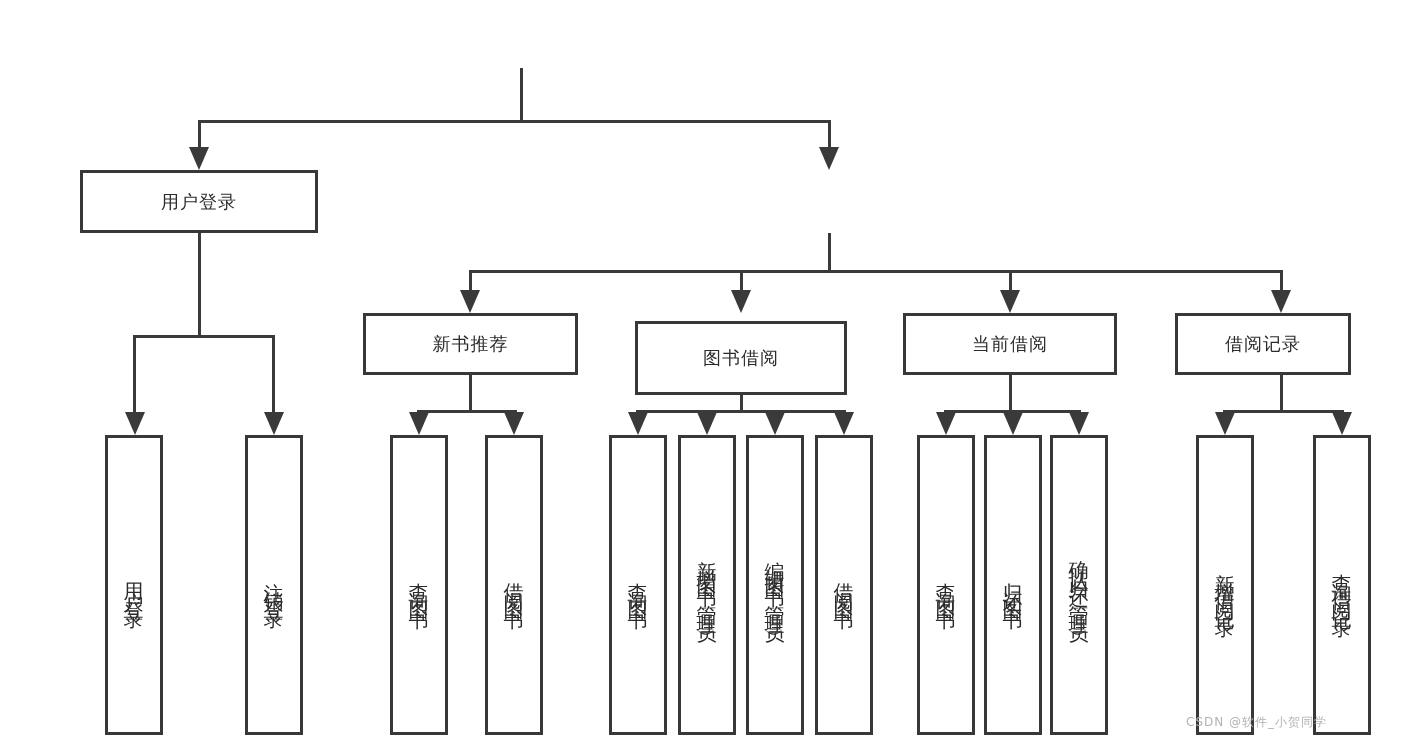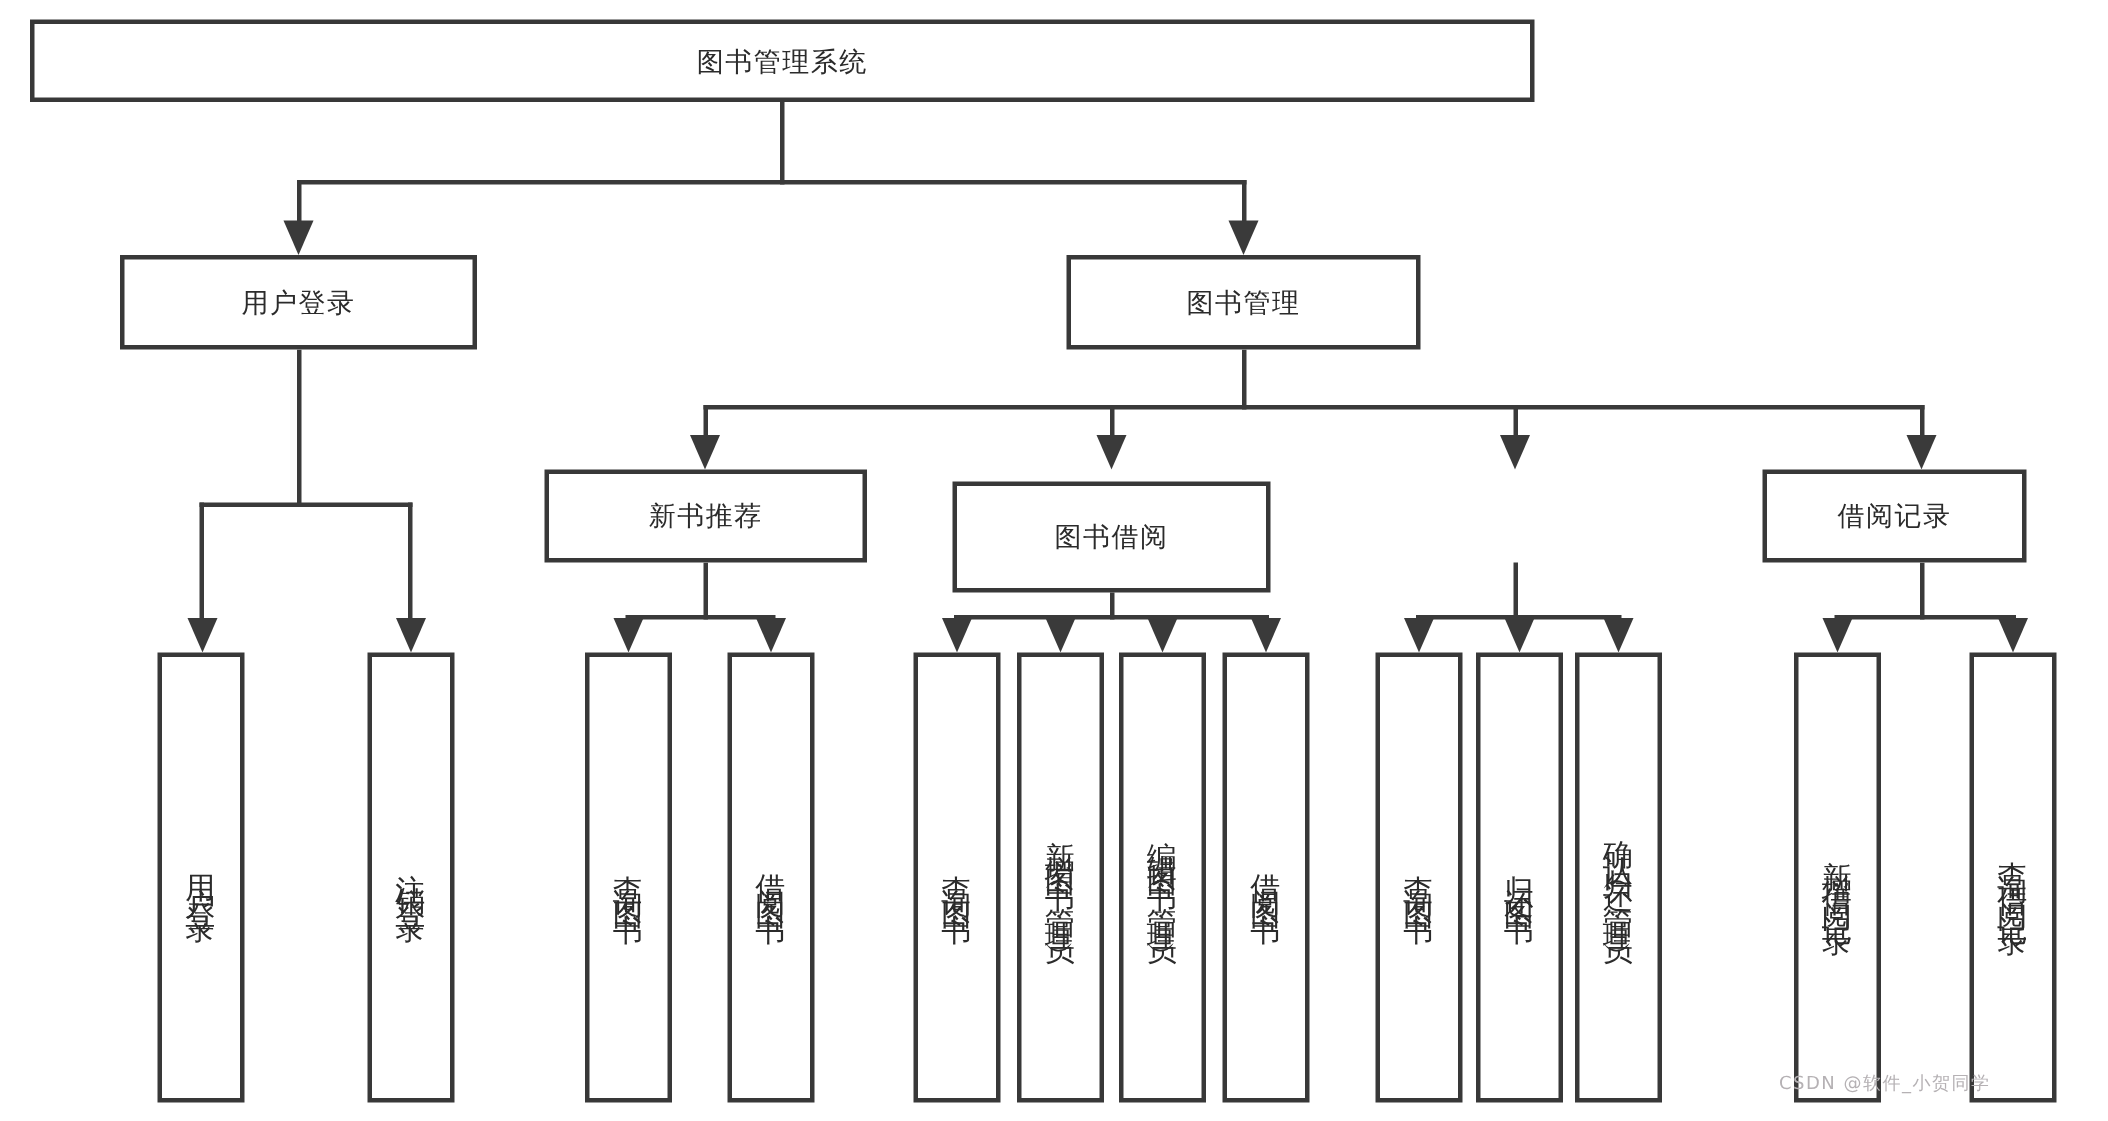--- a/index.html
+++ b/index.html
@@ -73,27 +73,26 @@
   <div class="line" style="left:944px;top:410px;width:137px;height:3px;"></div>
   <div class="arrow" style="left:936px;top:412px;"></div>
   <div class="arrow" style="left:1003px;top:412px;"></div>
   <div class="arrow" style="left:1069px;top:412px;"></div>
 
   <div class="line" style="left:1280px;top:375px;width:3px;height:38px;"></div>
   <div class="line" style="left:1223px;top:410px;width:121px;height:3px;"></div>
   <div class="arrow" style="left:1215px;top:412px;"></div>
   <div class="arrow" style="left:1332px;top:412px;"></div>
 
-  <div class="hbox" style="left:20px;top:13px;width:1003px;height:55px;">图书管理系统</div>
 
   <div class="hbox" style="left:80px;top:170px;width:238px;height:63px;">用户登录</div>
-  <div class="hbox" style="left:711px;top:170px;width:236px;height:63px;">图书管理</div>
 
   <div class="hbox" style="left:363px;top:313px;width:215px;height:62px;font-family:Liberation Serif, serif;">新书推荐</div>
   <div class="hbox" style="left:635px;top:321px;width:212px;height:74px;">图书借阅</div>
+  <div class="hbox" style="left:903px;top:313px;width:214px;height:62px;">当前借阅</div>
   <div class="hbox" style="left:1175px;top:313px;width:176px;height:62px;">借阅记录</div>
 
   <div class="vbox" style="left:105px;top:435px;width:58px;height:300px;">用户登录</div>
   <div class="vbox" style="left:245px;top:435px;width:58px;height:300px;">注销登录</div>
 
   <div class="vbox" style="left:390px;top:435px;width:58px;height:300px;">查询图书</div>
   <div class="vbox" style="left:485px;top:435px;width:58px;height:300px;">借阅图书</div>
 
   <div class="vbox" style="left:609px;top:435px;width:58px;height:300px;">查询图书</div>
   <div class="vbox" style="left:678px;top:435px;width:58px;height:300px;">新增图书（管理员）</div>

